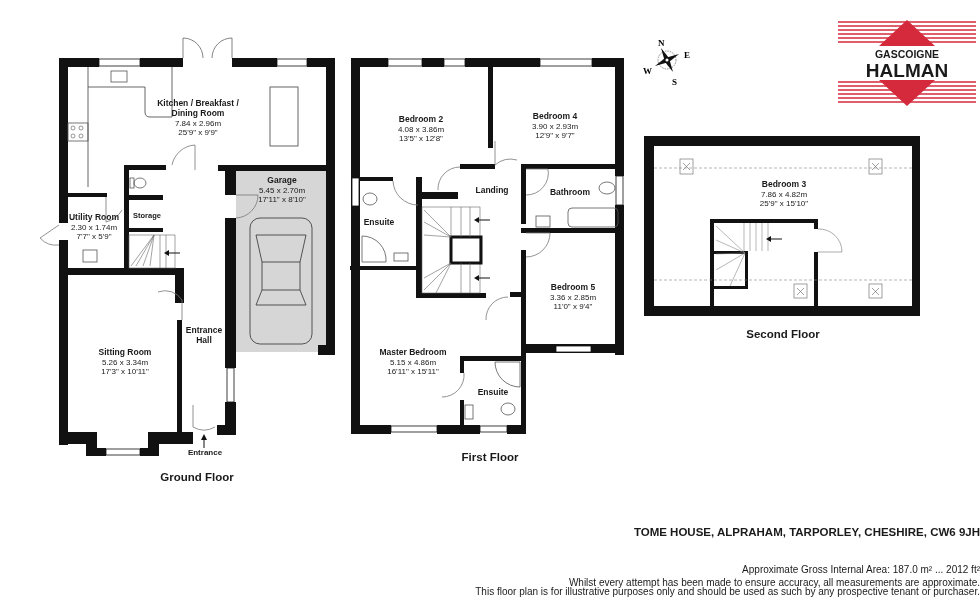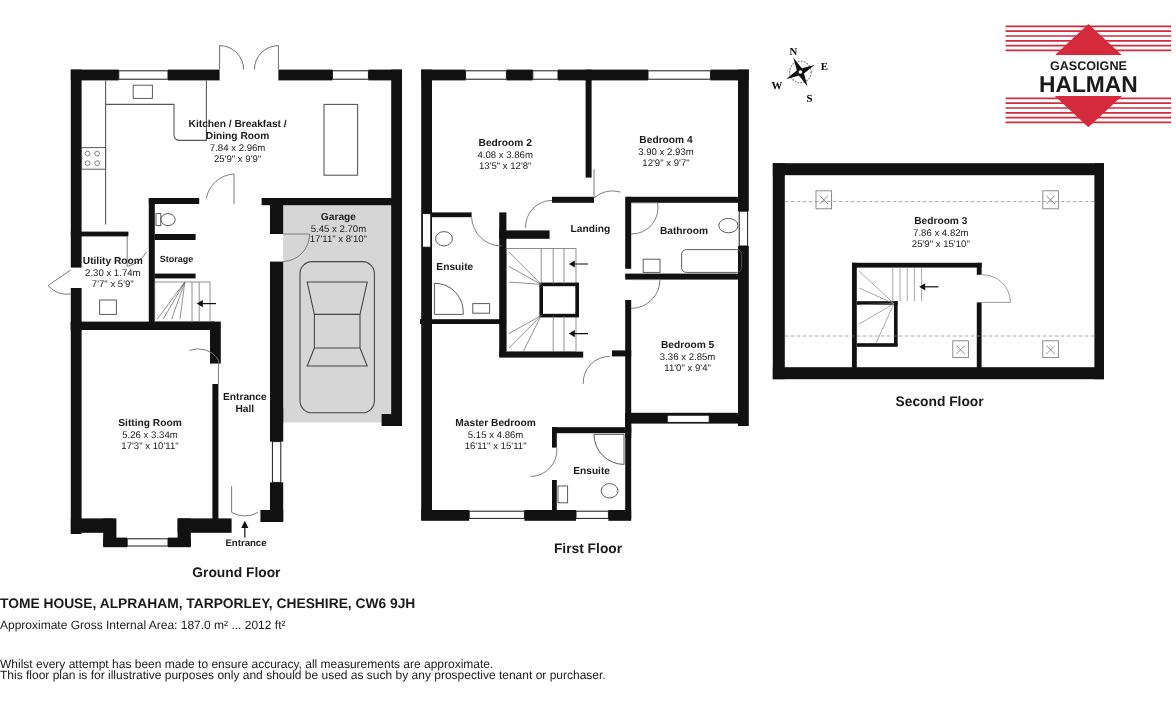--- a/index.html
+++ b/index.html
@@ -2,23 +2,23 @@
 <html><head>
 <meta charset="utf-8">
 <style>
   html,body{margin:0;padding:0;background:#fff;}
   body{width:980px;height:606px;position:relative;overflow:hidden;font-family:"Liberation Sans",sans-serif;color:#1a1a1a;}
   svg{position:absolute;left:0;top:0;}
   .lbl{font-family:"Liberation Sans",sans-serif;fill:#1a1a1a;text-anchor:middle;}
   .rn{font-size:8.5px;font-weight:bold;}
   .dim{font-size:8px;}
   .flr{font-size:11.5px;font-weight:bold;}
-  .footer{position:absolute;left:0;width:980px;text-align:left;}
+  .footer{position:absolute;left:0;width:980px;text-align:right;margin-top:28px;}
   .f-title{top:498px;font-size:11.5px;font-weight:bold;}
-  .f-area{top:516px;font-size:10px;}
+  .f-area{top:536px;font-size:10px;}
   .f-l1{top:549px;font-size:10px;}
   .f-l2{top:558px;font-size:10px;}
 </style>
 </head>
 <body>
 
 <svg width="980" height="606" viewBox="0 0 980 606">
 
   <g>
 

